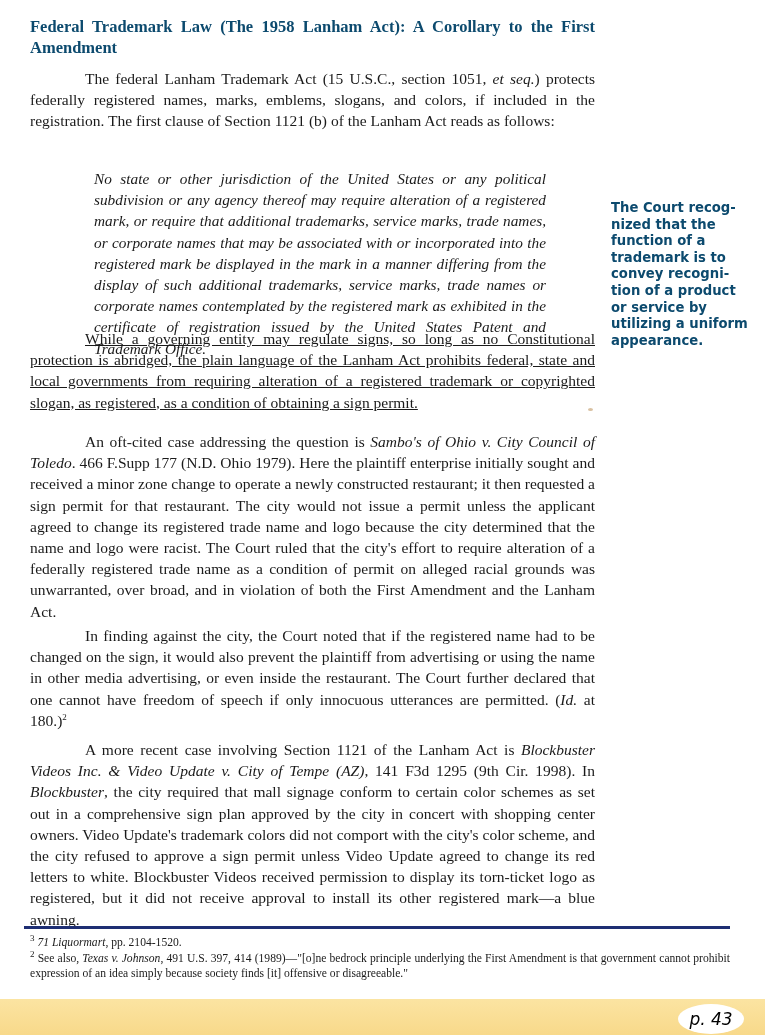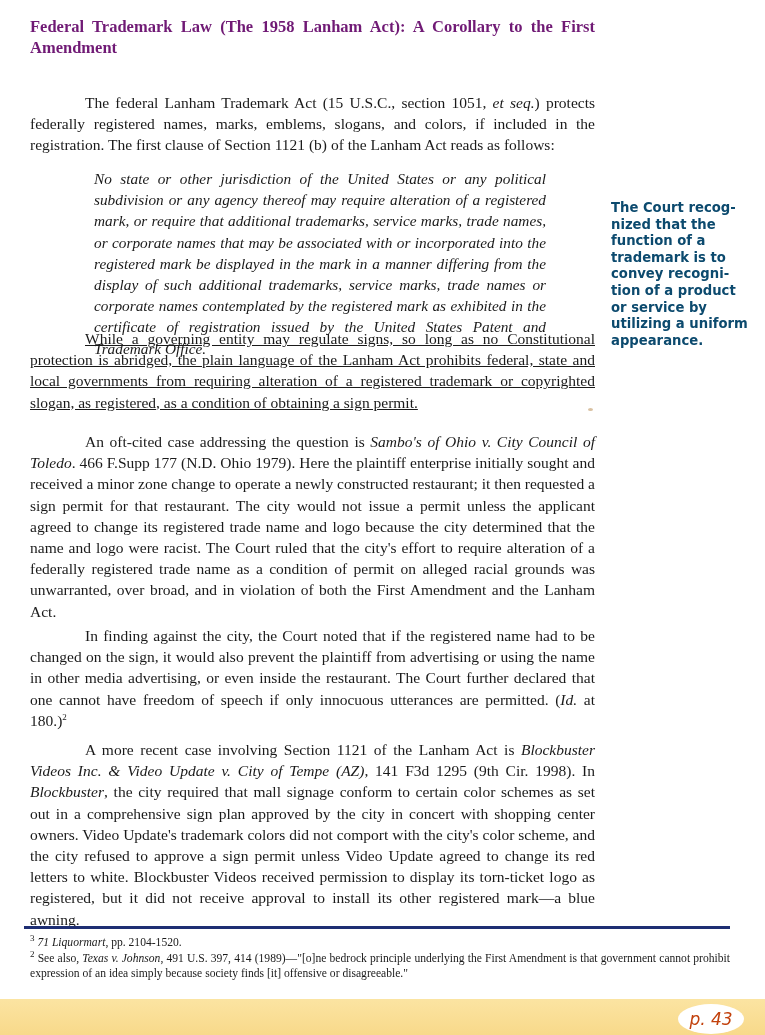--- a/index.html
+++ b/index.html
@@ -4,21 +4,21 @@
 <style>
   html, body { margin: 0; padding: 0; }
   body {
     width: 765px; height: 1035px; position: relative; overflow: hidden;
     background: #ffffff; color: #1a1a1a;
     font-family: "Liberation Serif", "DejaVu Serif", serif;
   }
   .title {
     position: absolute; left: 30px; top: 16px; width: 565px;
     font-weight: bold; font-size: 16.5px; line-height: 21px;
-    color: #701a75; text-align: justify; margin: 0;
+    color: #0c4a6e; text-align: justify; margin: 0;
   }
   .body-para {
     position: absolute; left: 30px; width: 565px;
     font-size: 15.5px; line-height: 21.2px; text-align: justify;
     text-indent: 55px; margin: 0;
   }
   .quote {
     position: absolute; left: 78px; top: 152px; width: 452px;
     font-style: italic; font-size: 15.3px; line-height: 21.2px;
     text-align: justify; margin: 16px;
@@ -41,30 +41,30 @@
   }
   .footer-band {
     position: absolute; left: 0; top: 999px; width: 765px; height: 36px;
     background: linear-gradient(180deg, #fbe4a2 0%, #f8d98a 100%);
   }
   .page-oval {
     position: absolute; left: 678px; top: 1004px; width: 66px; height: 30px;
     background: #ffffff; border-radius: 50%;
     display: flex; align-items: center; justify-content: center;
     font-family: "DejaVu Sans", sans-serif; font-style: italic;
-    font-size: 17px; color: #c2410c;
+    font-size: 17px; color: #000000;
   }
   .speck { position: absolute; width: 5px; height: 3px; background: #c9a77a; border-radius: 50%; opacity: .7; }
 </style>
 </head>
 <body>
 
 <h1 class="title">Federal Trademark Law (The 1958 Lanham Act): A Corollary to the First Amendment</h1>
 
-<p class="body-para" style="top:92px;"><span>The federal Lanham Trademark Act (15 U.S.C., section 1051, </span><i>et seq.</i><span>) protects federally registered names, marks, emblems, slogans, and colors, if included in the registration. The first clause of Section 1121 (b) of the Lanham Act reads as follows:</span></p>
+<p class="body-para" style="top:68px;"><span>The federal Lanham Trademark Act (15 U.S.C., section 1051, </span><i>et seq.</i><span>) protects federally registered names, marks, emblems, slogans, and colors, if included in the registration. The first clause of Section 1121 (b) of the Lanham Act reads as follows:</span></p>
 
 <p class="quote">No state or other jurisdiction of the United States or any political subdivision or any agency thereof may require alteration of a registered mark, or require that additional trademarks, service marks, trade names, or corporate names that may be associated with or incorporated into the registered mark be displayed in the mark in a manner differing from the display of such additional trademarks, service marks, trade names or corporate names contemplated by the registered mark as exhibited in the certificate of registration issued by the United States Patent and Trademark Office.</p>
 
 <p class="sidebar">The Court recog-
 nized that the
 function of a
 trademark is to
 convey recogni-
 tion of a product
 or service by

